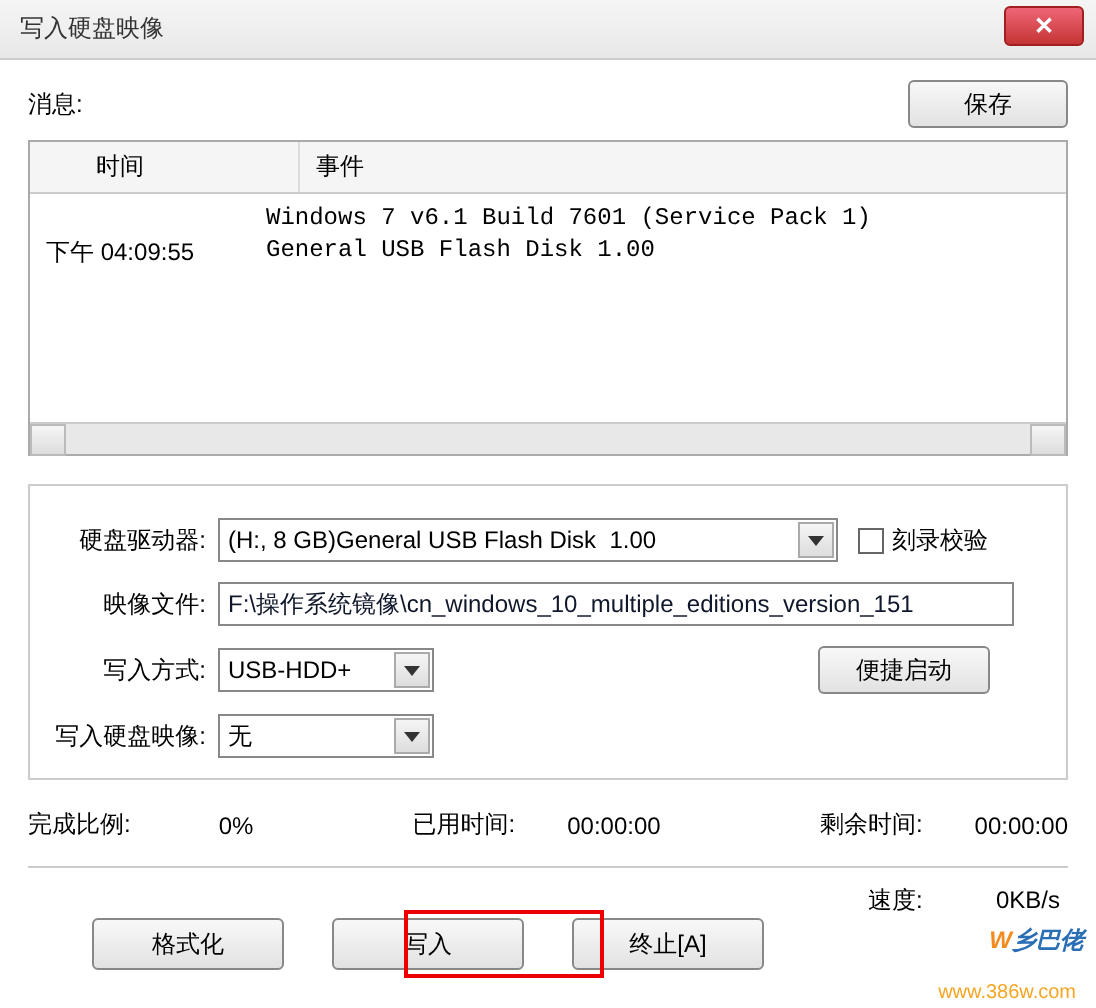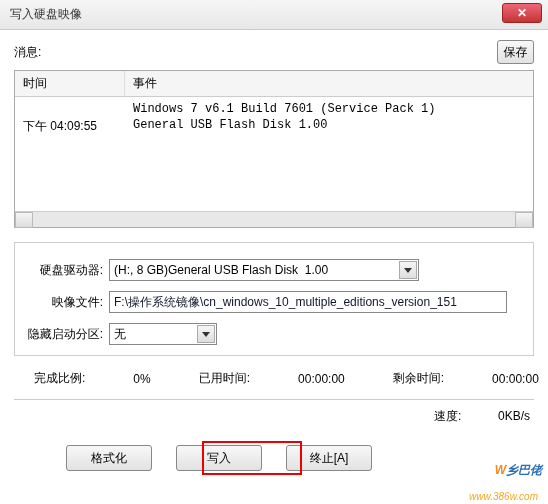--- a/index.html
+++ b/index.html
@@ -30,42 +30,42 @@
   color: #fff;
   font-weight: bold;
   cursor: pointer;
 }
 
 .content { padding: 10px 14px 8px 14px; }
 
 .msg-row { display: flex; align-items: center; margin-bottom: 6px; }
 .msg-label { flex: 1; }
 .save-btn {
-  width: 37px; height: 24px;
+  width: 80px; height: 24px;
   background: linear-gradient(to bottom,#f8f8f8,#e2e2e2);
   border: 1px solid #888; border-radius: 3px;
   cursor: pointer;
 }
 
 .log-wrap {
   border: 1px solid #aaa;
   background: #fff;
   height: 158px;
   display: flex;
   flex-direction: column;
 }
 .log-head {
   display: flex;
   border-bottom: 1px solid #ccc;
   background: #f5f5f5;
 }
 .log-head-col {
   padding: 4px 8px;
 }
-.col-time { width: 110px; border-right: 1px solid #ddd; }
+.col-time { width: 110px; border-right: 1px solid #ddd; margin-left: 25px; }
 .col-event { flex: 1; }
 .log-body { flex: 1; overflow: hidden; padding: 4px 0; font-family: "SimSun","NSimSun",monospace; }
 .log-row { display: flex; }
 .log-cell-time { width: 110px; padding: 1px 8px; }
 .log-cell-event { flex: 1; padding: 1px 8px; font-family: "Courier New", monospace; }
 .log-scroll {
   height: 16px;
   background: #e8e8e8;
   border-top: 1px solid #ccc;
   position: relative;
@@ -120,28 +120,28 @@
 .btn {
   height: 24px;
   padding: 0 12px;
   background: linear-gradient(to bottom,#f8f8f8,#e2e2e2);
   border: 1px solid #888;
   border-radius: 3px;
   cursor: pointer;
 }
 
 .stats-row { display: flex; align-items: center; margin-top: 14px; gap: 4px; }
-.stats-row span { white-space: nowrap; margin-left: 20px; }
+.stats-row span { white-space: nowrap; }
 
 .bottom-divider { height: 1px; background: #ccc; margin: 12px 0 8px 0; }
-.speed-row { text-align: right; padding-right: 4px; margin-bottom: 20px; }
+.speed-row { text-align: right; padding-right: 4px; margin-bottom: 0; }
 
 .action-row { display: flex; gap: 24px; justify-content: center; position: relative; padding-bottom: 4px; }
 .action-btn {
-  width: 86px; height: 26px;
+  width: 96px; height: 26px;
   background: linear-gradient(to bottom,#f8f8f8,#e2e2e2);
   border: 1px solid #888; border-radius: 3px;
   cursor: pointer;
 }
 .write-highlight {
   position: absolute;
   border: 2px solid #e00;
   left: 188px; top: -4px;
   width: 100px; height: 34px;
   pointer-events: none;
@@ -157,21 +157,20 @@
   font-style: italic;
   text-shadow: 1px 1px 0 #fff;
   pointer-events: none;
 }
 .watermark .orange { color: #f58a1f; }
 .watermark-sub {
   position: absolute;
   right: 10px; bottom: 2px;
   font-size: 10px;
   color: #f5a623;
-  font-style: italic;
   pointer-events: none;
 }
 </style>
 </head>
 <body>
 
 <div class="titlebar">
   <span class="titlebar-text">写入硬盘映像</span>
   <div class="close-btn">
     <span>✕</span>
@@ -206,30 +205,46 @@
   <div class="group-box">
 
     <div class="field-row">
       <span class="field-label">硬盘驱动器:</span>
       <span class="select-wrap">
         <input class="select" style="width: 310px;" value="(H:, 8 GB)General USB Flash Disk  1.00">
         <span class="select-arrow">
             <span class="triangle-down"></span>
           </span>
       </span>
+      <span class="checkbox-wrap">
+        <span class="checkbox-box"></span>
+        <span>刻录校验</span>
+      </span>
     </div>
 
     <div class="field-row">
       <span class="field-label">映像文件:</span>
       <input class="text-input" style="width: 398px; color: #0f172a;" value="F:\操作系统镜像\cn_windows_10_multiple_editions_version_151">
     </div>
 
+    <div class="field-row">
+      <span class="field-label">写入方式:</span>
+      <span class="select-wrap">
+        <input class="select" style="width: 108px;" value="USB-HDD+">
+        <span class="select-arrow">
+            <span class="triangle-down"></span>
+          </span>
+      </span>
+      <span style="flex:1"></span>
+      <button class="btn" style="width:86px">便捷启动</button>
+      <span style="width:28px"></span>
+    </div>
 
     <div class="field-row" style="margin-bottom:0">
-      <span class="field-label">隐藏启动分区:</span>
+      <span class="field-label">写入硬盘映像:</span>
       <span class="select-wrap">
         <input class="select" style="width: 108px;" value="无">
         <span class="select-arrow">
             <span class="triangle-down"></span>
           </span>
       </span>
     </div>
 
   </div>
 

